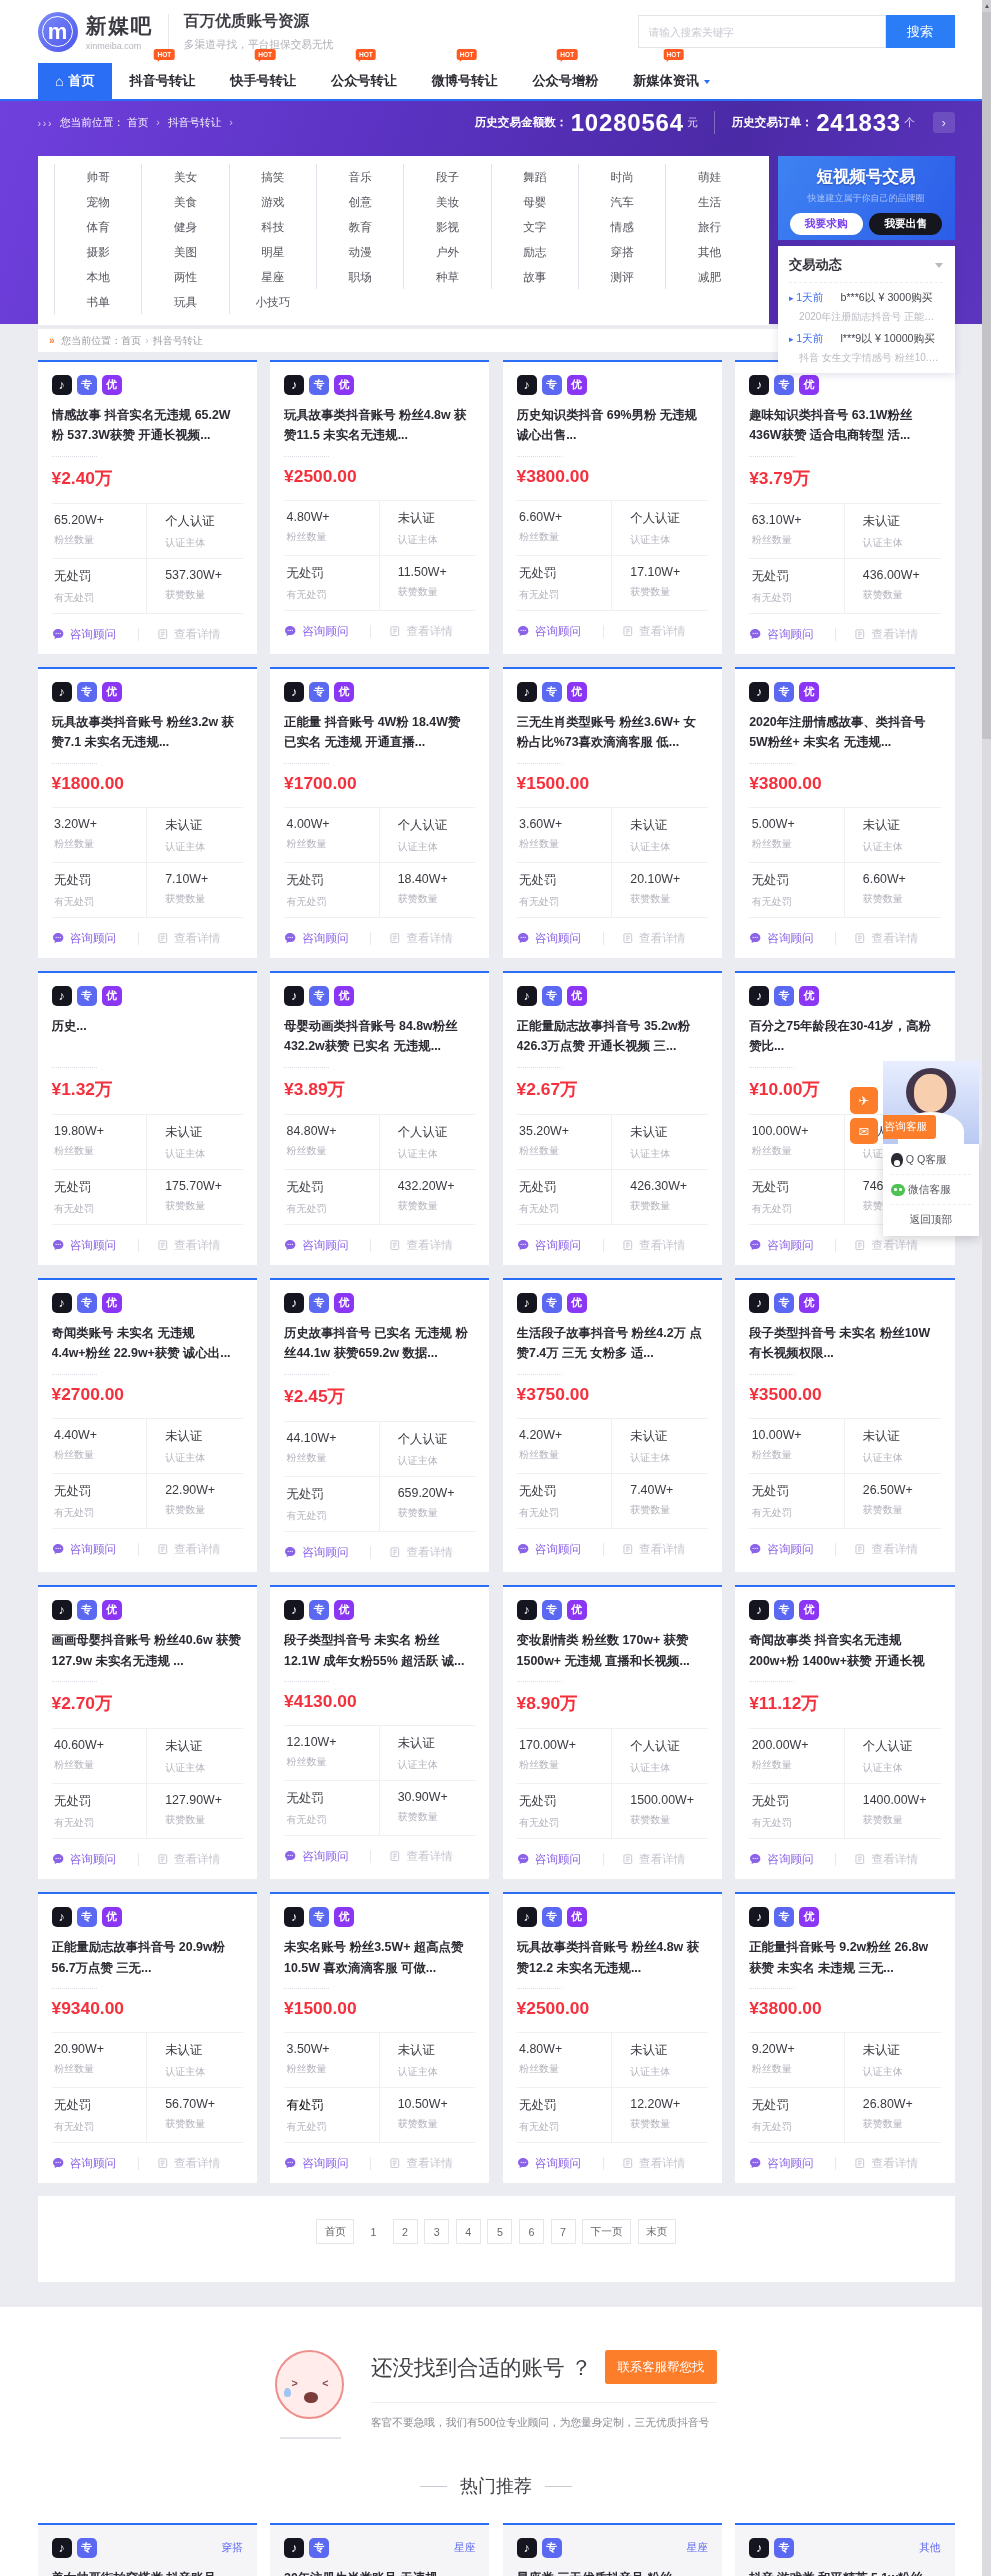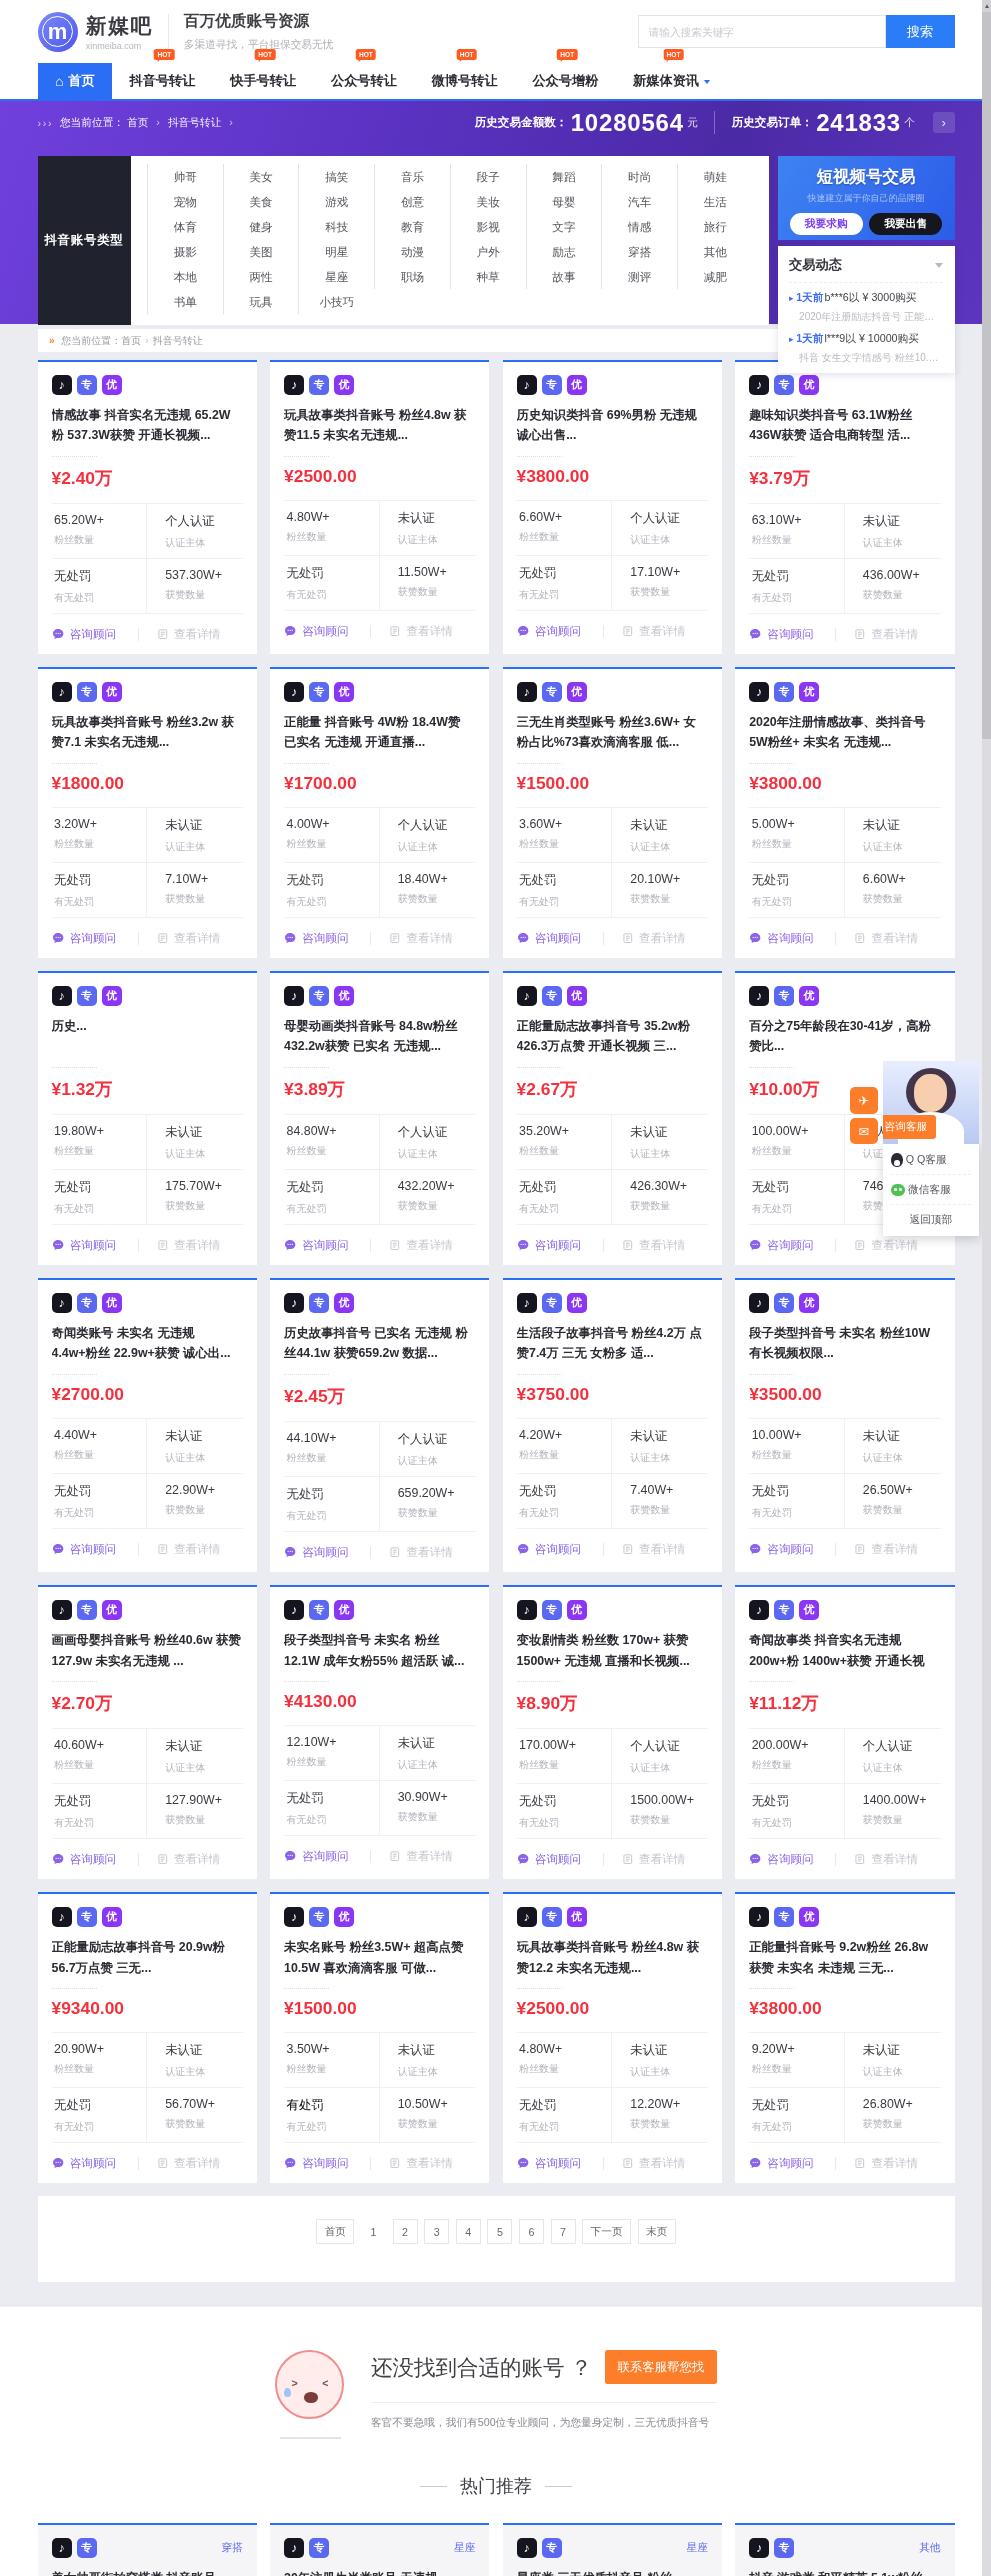--- a/index.html
+++ b/index.html
@@ -77,21 +77,21 @@
     font-size: 10.7px; font-weight: bold; border: none; cursor: pointer; }
   .btn-sell { width: 73px; height: 22px; border-radius: 11.6px; background: #16161f; color: #fff;
     font-size: 10.7px; font-weight: bold; border: none; cursor: pointer; }
   .dyn-panel { background: #fff; margin-top: 6.6px; padding: 10px 11.6px 8.3px; box-shadow: 0 3.3px 8.3px rgba(40,20,100,.12); }
   .dyn-head { display: flex; align-items: center; font-size: 13.2px; font-weight: bold; color: #33333b;
     padding-bottom: 7.4px; border-bottom: 0.8px dashed #ececf2; }
   .dyn-caret { margin-left: auto; border: 4.1px solid transparent; border-top: 5px solid #b9b9c2; margin-top: 5px; }
   .dyn-item { margin-top: 8.3px; }
   .dyn-line1 { font-size: 10.7px; color: #44444c; white-space: nowrap; overflow: hidden; }
   .dyn-tri { color: #3d6ef5; font-size: 9px; margin-right: 2.5px; }
-  .dyn-time { color: #3d6ef5; font-weight: bold; margin-right: 1px; }
+  .dyn-time { color: #3d6ef5; font-weight: normal; margin-right: 17px; }
   .dyn-desc { font-size: 10px; color: #b9b9c2; margin-top: 5px; padding-left: 10px;
     white-space: nowrap; overflow: hidden; text-overflow: ellipsis; }
 
   
   .crumb-strip { background: #fff; height: 23px; margin-top: 5px; display: flex; align-items: center;
     padding: 0 11.6px; font-size: 10px; color: #9a9aa2; }
   .crumb-strip .mark { color: #ff7a2f; margin-right: 6.6px; font-weight: bold; }
   .crumb-strip .sep { margin: 0 4.1px; color: #c5c5cd; }
 
   
@@ -257,21 +257,20 @@
       <span class="sb-value">10280564</span>
       <span class="sb-unit">元</span>
       <span class="sb-div"></span>
       <span class="sb-label">历史交易订单：</span>
       <span class="sb-value">241833</span>
       <span class="sb-unit">个</span>
       <span class="sb-next">›</span>
     </div>
   </div>
   <div class="container hero">
-    <div class="hero-side">抖音账号类型</div>
     <div class="tag-panel">
       <div class="tag-grid">
           <div class="tag">帅哥</div>
           <div class="tag">美女</div>
           <div class="tag">搞笑</div>
           <div class="tag">音乐</div>
           <div class="tag">段子</div>
           <div class="tag">舞蹈</div>
           <div class="tag">时尚</div>
           <div class="tag">萌娃</div>

